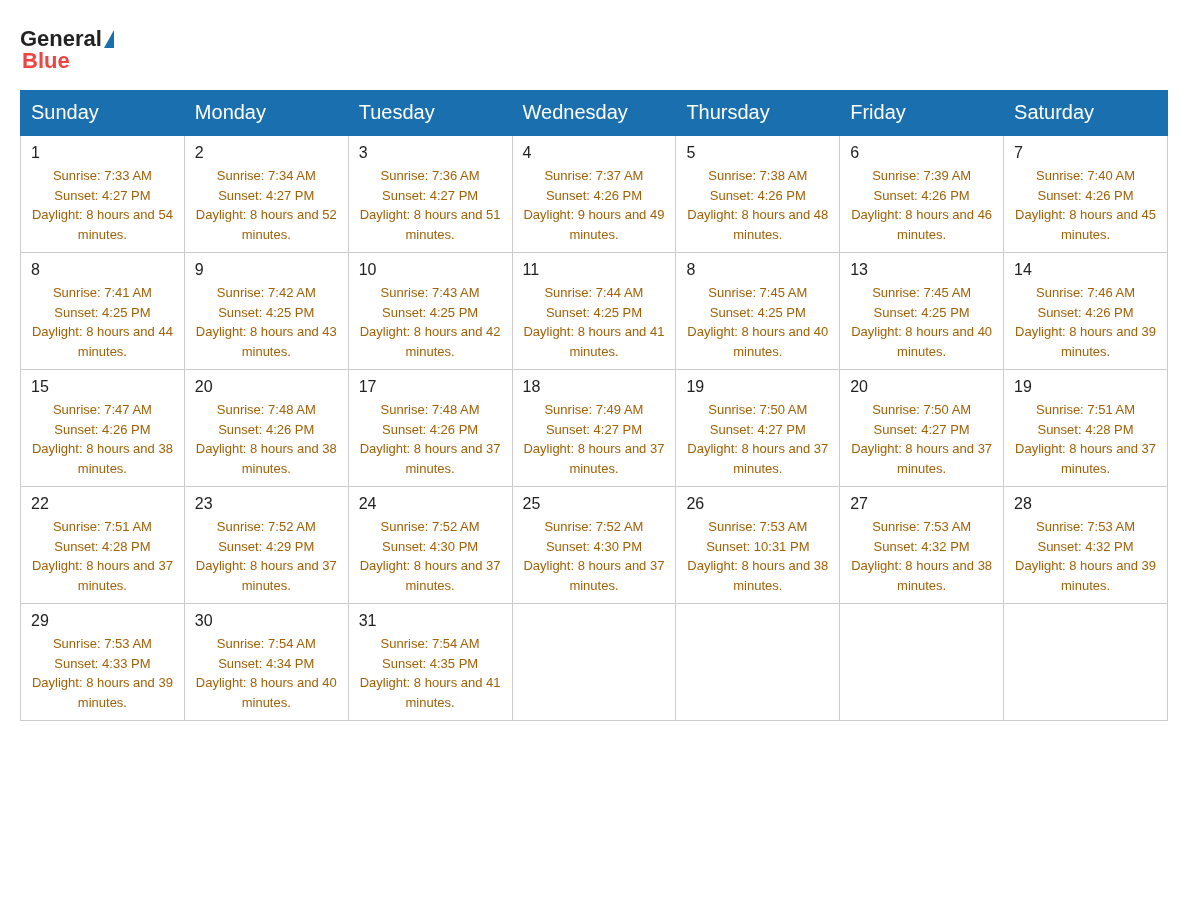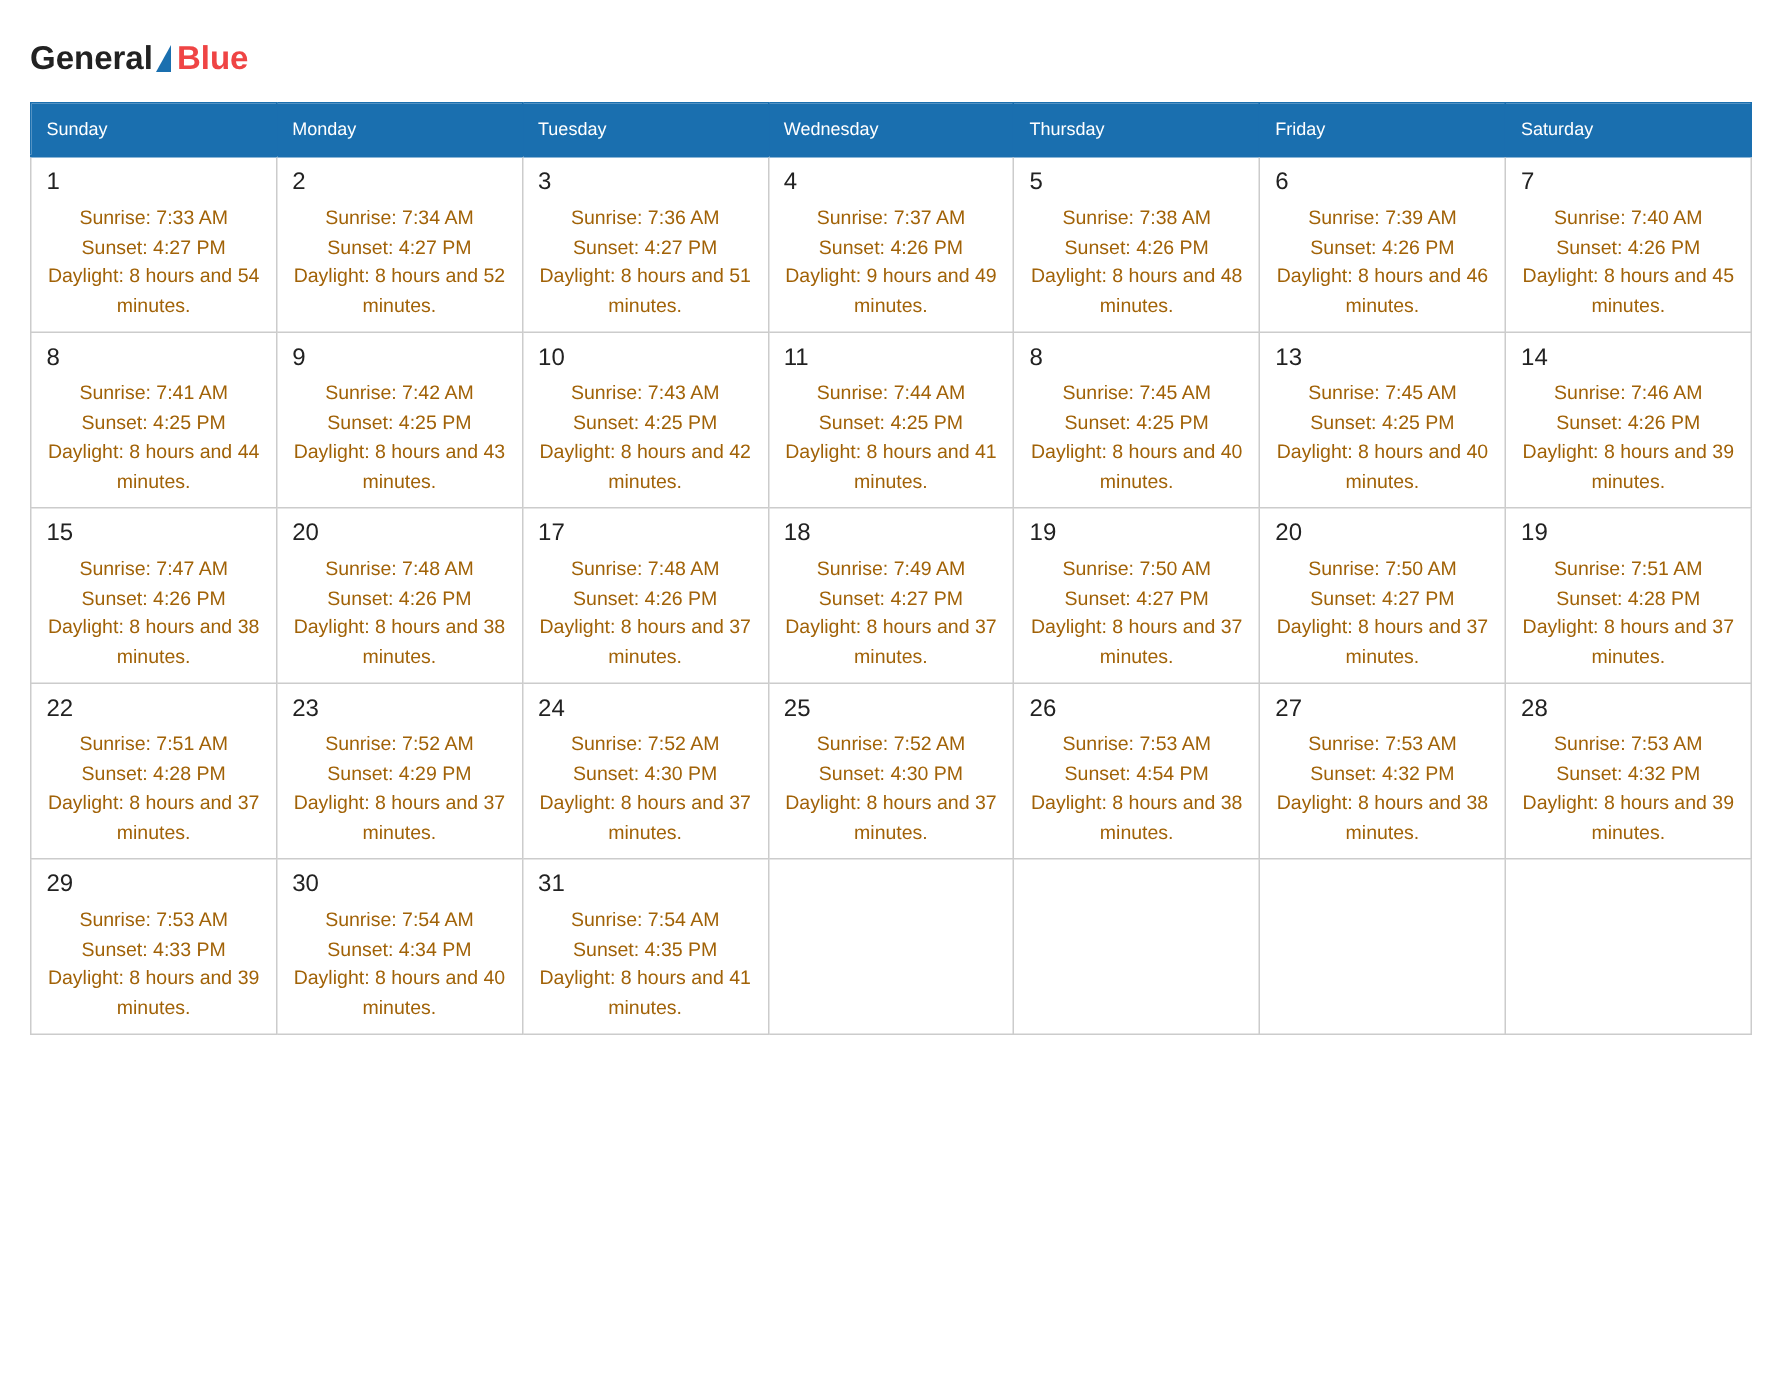--- a/index.html
+++ b/index.html
@@ -11,20 +11,21 @@
       min-height: 918px;
     }
     .header-area {
       display: flex;
       justify-content: space-between;
       align-items: flex-start;
       margin-bottom: 16px;
     }
     .logo {
       display: flex;
+      flex-direction: column;
       align-items: flex-start;
       padding-top: 8px;
     }
     .logo-text {
       display: flex;
       align-items: center;
       font-size: 22px;
       font-weight: bold;
       color: #222;
       line-height: 1;
@@ -59,21 +60,21 @@
     }
     table {
       width: 100%;
       border-collapse: collapse;
       table-layout: fixed;
     }
     thead tr th {
       background-color: #1a6faf;
       color: #fff;
       padding: 10px 10px;
-      font-size: 12px;
+      font-size: 20px;
       font-weight: normal;
       text-align: left;
       border: 1px solid #1a6faf;
     }
     tbody tr td {
       border: 1px solid #ccc;
       vertical-align: top;
       padding: 8px 10px;
       font-size: 13.5px;
       color: #222;
@@ -334,21 +335,21 @@
         <div class="day-info">
           <span>Sunrise: 7:52 AM</span><br>
           <span>Sunset: 4:30 PM</span><br>
           <span>Daylight: 8 hours and 37 minutes.</span>
         </div>
       </td>
         <td>
         <span class="day-num">26</span>
         <div class="day-info">
           <span>Sunrise: 7:53 AM</span><br>
-          <span>Sunset: 4:54 PM</span><br>
+          <span>Sunset: 10:31 PM</span><br>
           <span>Daylight: 8 hours and 38 minutes.</span>
         </div>
       </td>
         <td>
         <span class="day-num">27</span>
         <div class="day-info">
           <span>Sunrise: 7:53 AM</span><br>
           <span>Sunset: 4:32 PM</span><br>
           <span>Daylight: 8 hours and 38 minutes.</span>
         </div>

